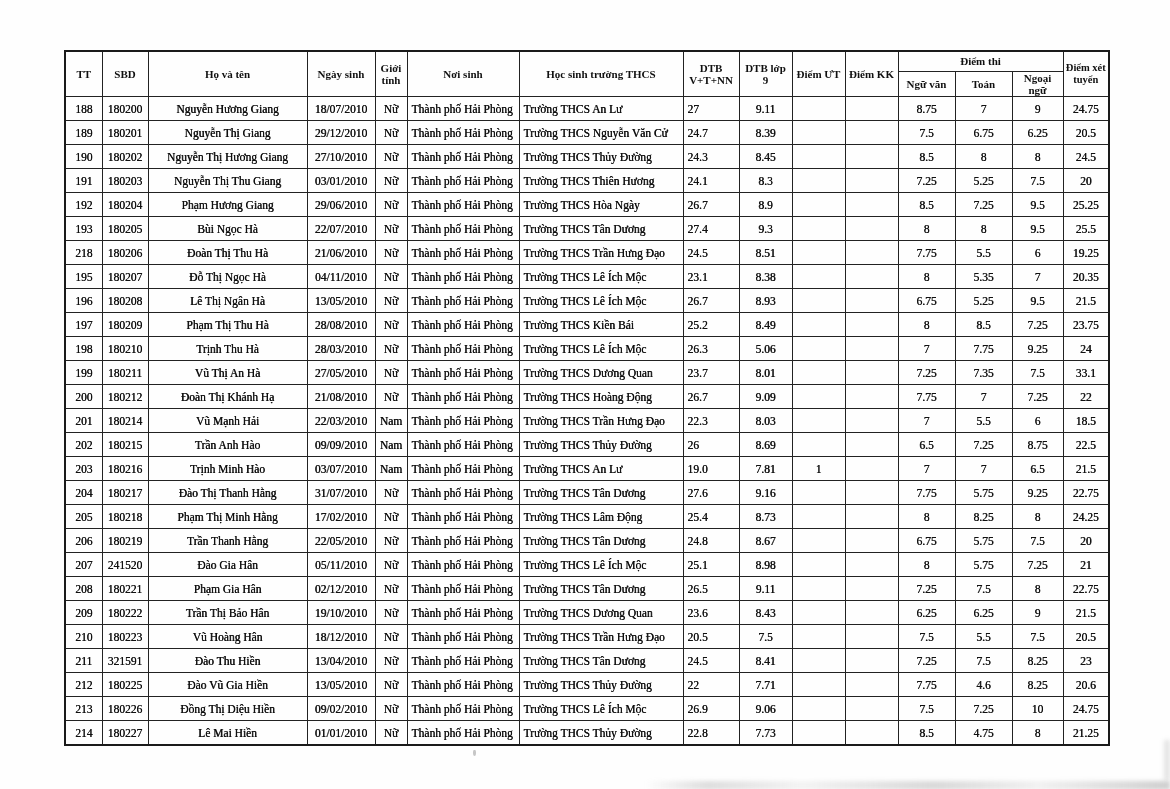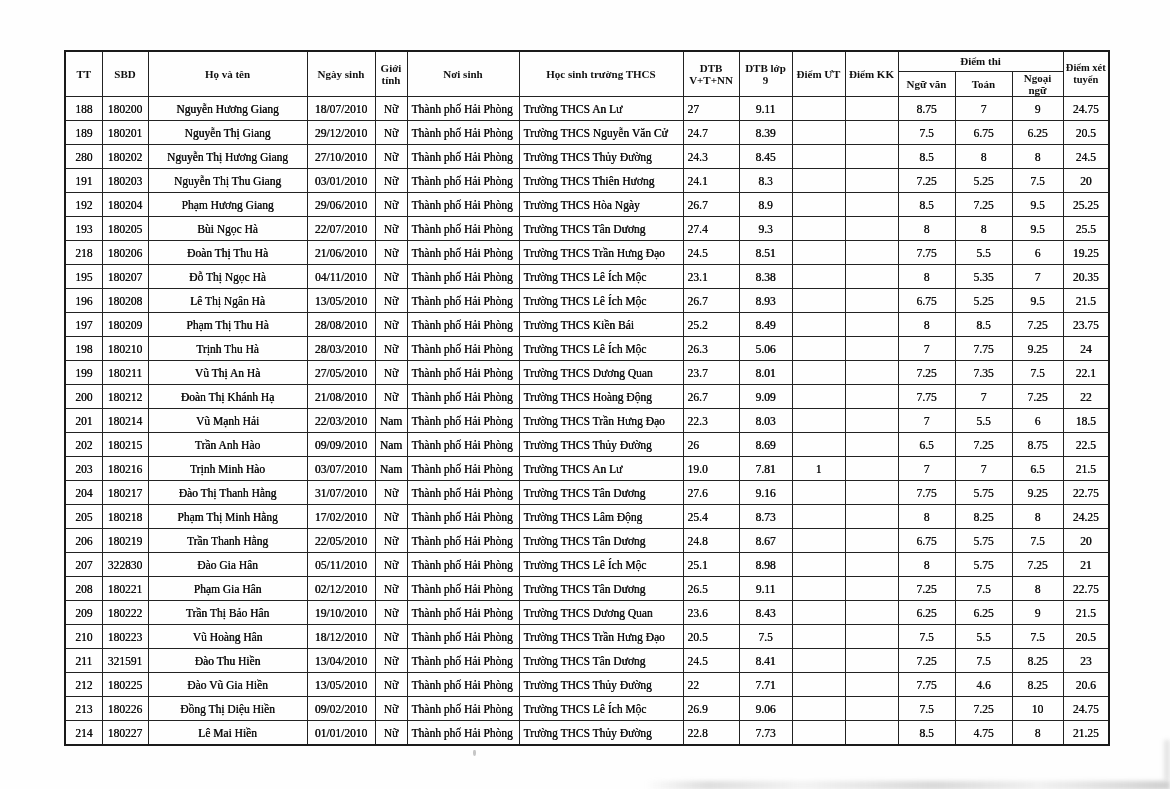--- a/index.html
+++ b/index.html
@@ -128,21 +128,21 @@
           <td>24.7</td>
           <td>8.39</td>
           <td></td>
           <td></td>
           <td>7.5</td>
           <td>6.75</td>
           <td>6.25</td>
           <td>20.5</td>
         </tr>
         <tr>
-          <td>280</td>
+          <td>190</td>
           <td>180202</td>
           <td>Nguyễn Thị Hương Giang</td>
           <td>27/10/2010</td>
           <td>Nữ</td>
           <td>Thành phố Hải Phòng</td>
           <td>Trường THCS Thủy Đường</td>
           <td>24.3</td>
           <td>8.45</td>
           <td></td>
           <td></td>
@@ -295,21 +295,21 @@
           <td>Nữ</td>
           <td>Thành phố Hải Phòng</td>
           <td>Trường THCS Dương Quan</td>
           <td>23.7</td>
           <td>8.01</td>
           <td></td>
           <td></td>
           <td>7.25</td>
           <td>7.35</td>
           <td>7.5</td>
-          <td>22.1</td>
+          <td>33.1</td>
         </tr>
         <tr>
           <td>200</td>
           <td>180212</td>
           <td>Đoàn Thị Khánh Hạ</td>
           <td>21/08/2010</td>
           <td>Nữ</td>
           <td>Thành phố Hải Phòng</td>
           <td>Trường THCS Hoàng Động</td>
           <td>26.7</td>
@@ -418,21 +418,21 @@
           <td>8.67</td>
           <td></td>
           <td></td>
           <td>6.75</td>
           <td>5.75</td>
           <td>7.5</td>
           <td>20</td>
         </tr>
         <tr>
           <td>207</td>
-          <td>322830</td>
+          <td>241520</td>
           <td>Đào Gia Hân</td>
           <td>05/11/2010</td>
           <td>Nữ</td>
           <td>Thành phố Hải Phòng</td>
           <td>Trường THCS Lê Ích Mộc</td>
           <td>25.1</td>
           <td>8.98</td>
           <td></td>
           <td></td>
           <td>8</td>

